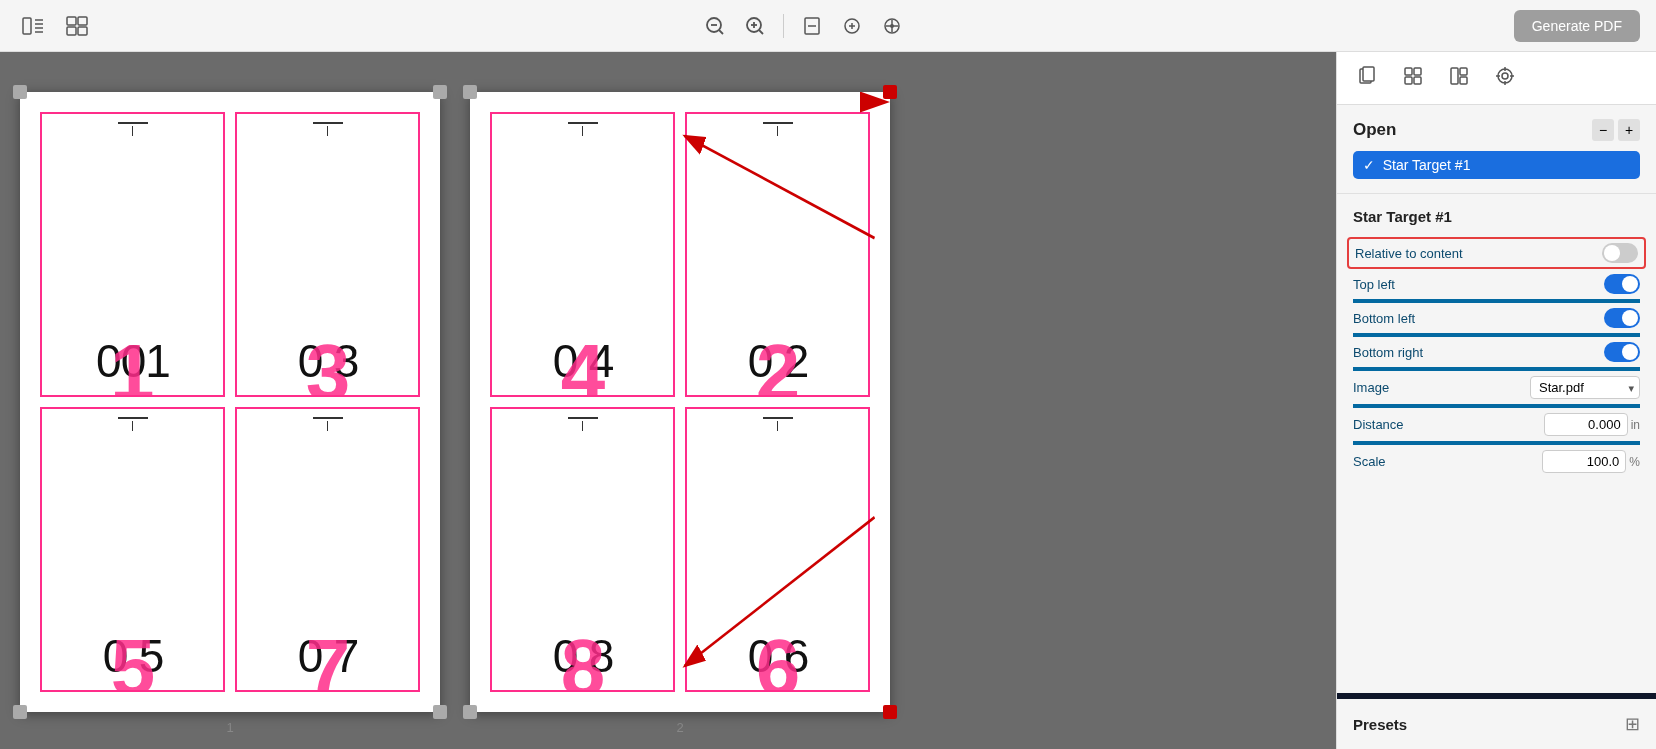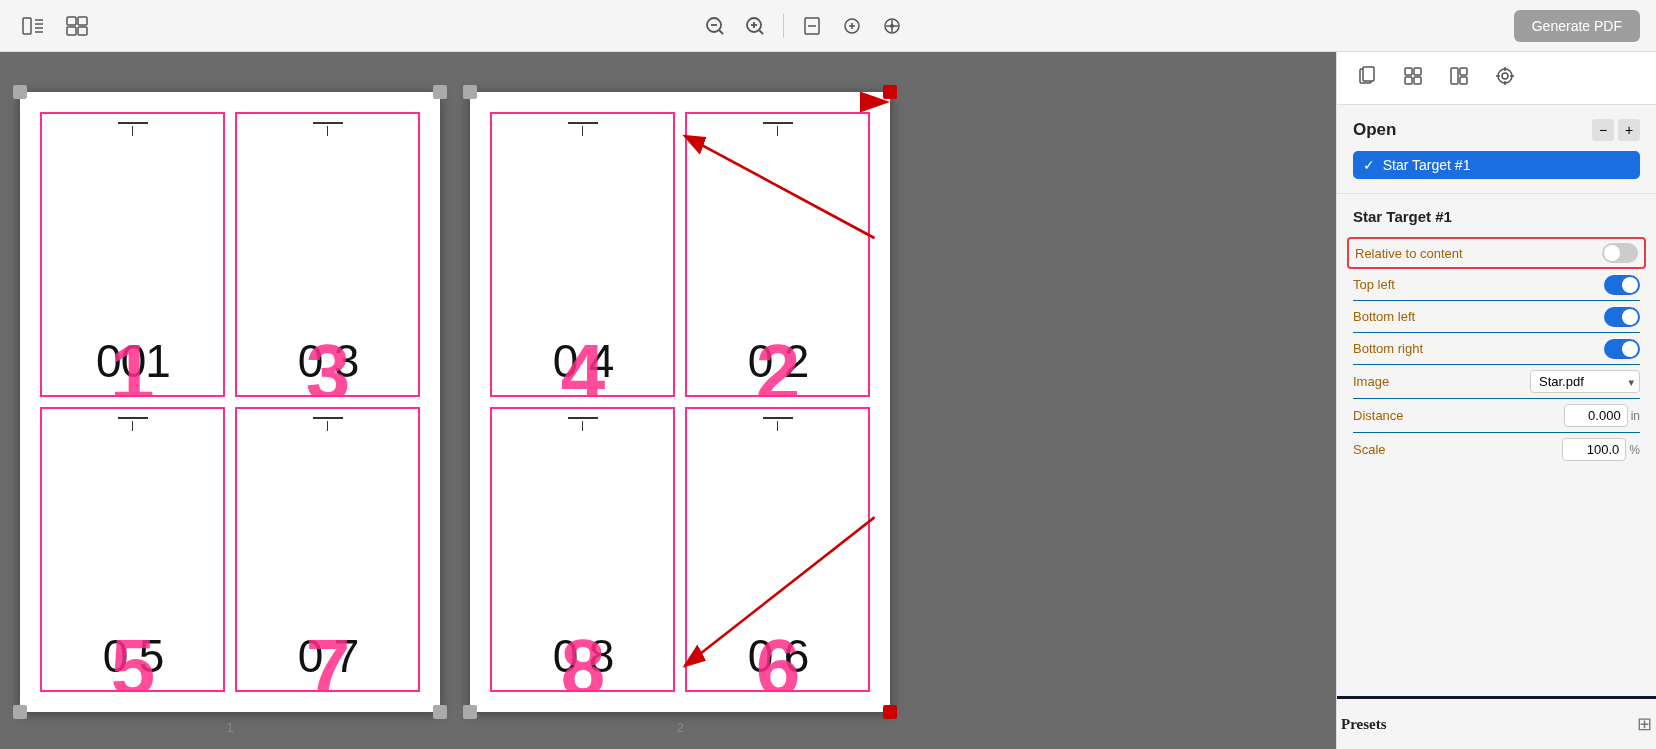--- a/index.html
+++ b/index.html
@@ -122,24 +122,24 @@
     }
     .marks-item-check { font-size: 14px; }
     .marks-item-label { font-size: 14px; font-weight: 500; }
 
     
     .star-target-section { padding: 14px 16px; }
     .star-target-title { font-size: 15px; font-weight: 600; color: #222; margin-bottom: 12px; }
 
     .property-row {
       display: flex; align-items: center; justify-content: space-between;
-      padding: 5px 0; border-bottom: 1px solid #0369a1; min-height: 32px;
+      padding: 5px 0; border-bottom: 4px solid #0369a1; min-height: 32px;
     }
     .property-row:last-of-type { border-bottom: none; }
-    .property-label { font-size: 13px; color: #a16207; }
+    .property-label { font-size: 13px; color: #0c4a6e; }
 
     
     .toggle {
       width: 36px; height: 20px; border-radius: 10px; position: relative; cursor: pointer;
       border: none; transition: background 0.2s;
     }
     .toggle.on { background: #1a6edf; }
     .toggle.off { background: #ccc; }
     .toggle-knob {
       width: 16px; height: 16px; background: white; border-radius: 50%;
@@ -161,33 +161,33 @@
     }
     .select-wrapper { position: relative; display: inline-block; }
     .select-wrapper::after {
       content: '▾'; position: absolute; right: 6px; top: 50%; transform: translateY(-50%);
       pointer-events: none; font-size: 11px; color: #555;
     }
 
     
     .property-input {
       border: 1px solid #ccc; border-radius: 4px; padding: 3px 6px;
-      font-size: 13px; width: 64px; text-align: right;
+      font-size: 13px; width: 84px; text-align: right;
     }
     .property-unit { font-size: 12px; color: #777; margin-left: 3px; }
 
     
     .open-folder-link {
       color: #aaa; font-size: 13px; text-align: center; display: block;
       padding: 10px 0; cursor: pointer; text-decoration: none;
     }
 
     
     .presets-section {
-      padding: 14px 4px; border-top: 3px solid #0f172a; margin-top: auto; font-family: Liberation Serif, serif;
+      padding: 14px 16px; border-top: 6px solid #0f172a; margin-top: auto;
     }
     .presets-header { display: flex; align-items: center; justify-content: space-between; }
     .presets-title { font-size: 15px; font-weight: 600; color: #222; }
     .presets-grid-icon { font-size: 18px; color: #777; cursor: pointer; }
   </style>
 </head>
 <body>
 
 <div class="toolbar">
   <div class="toolbar-left">

